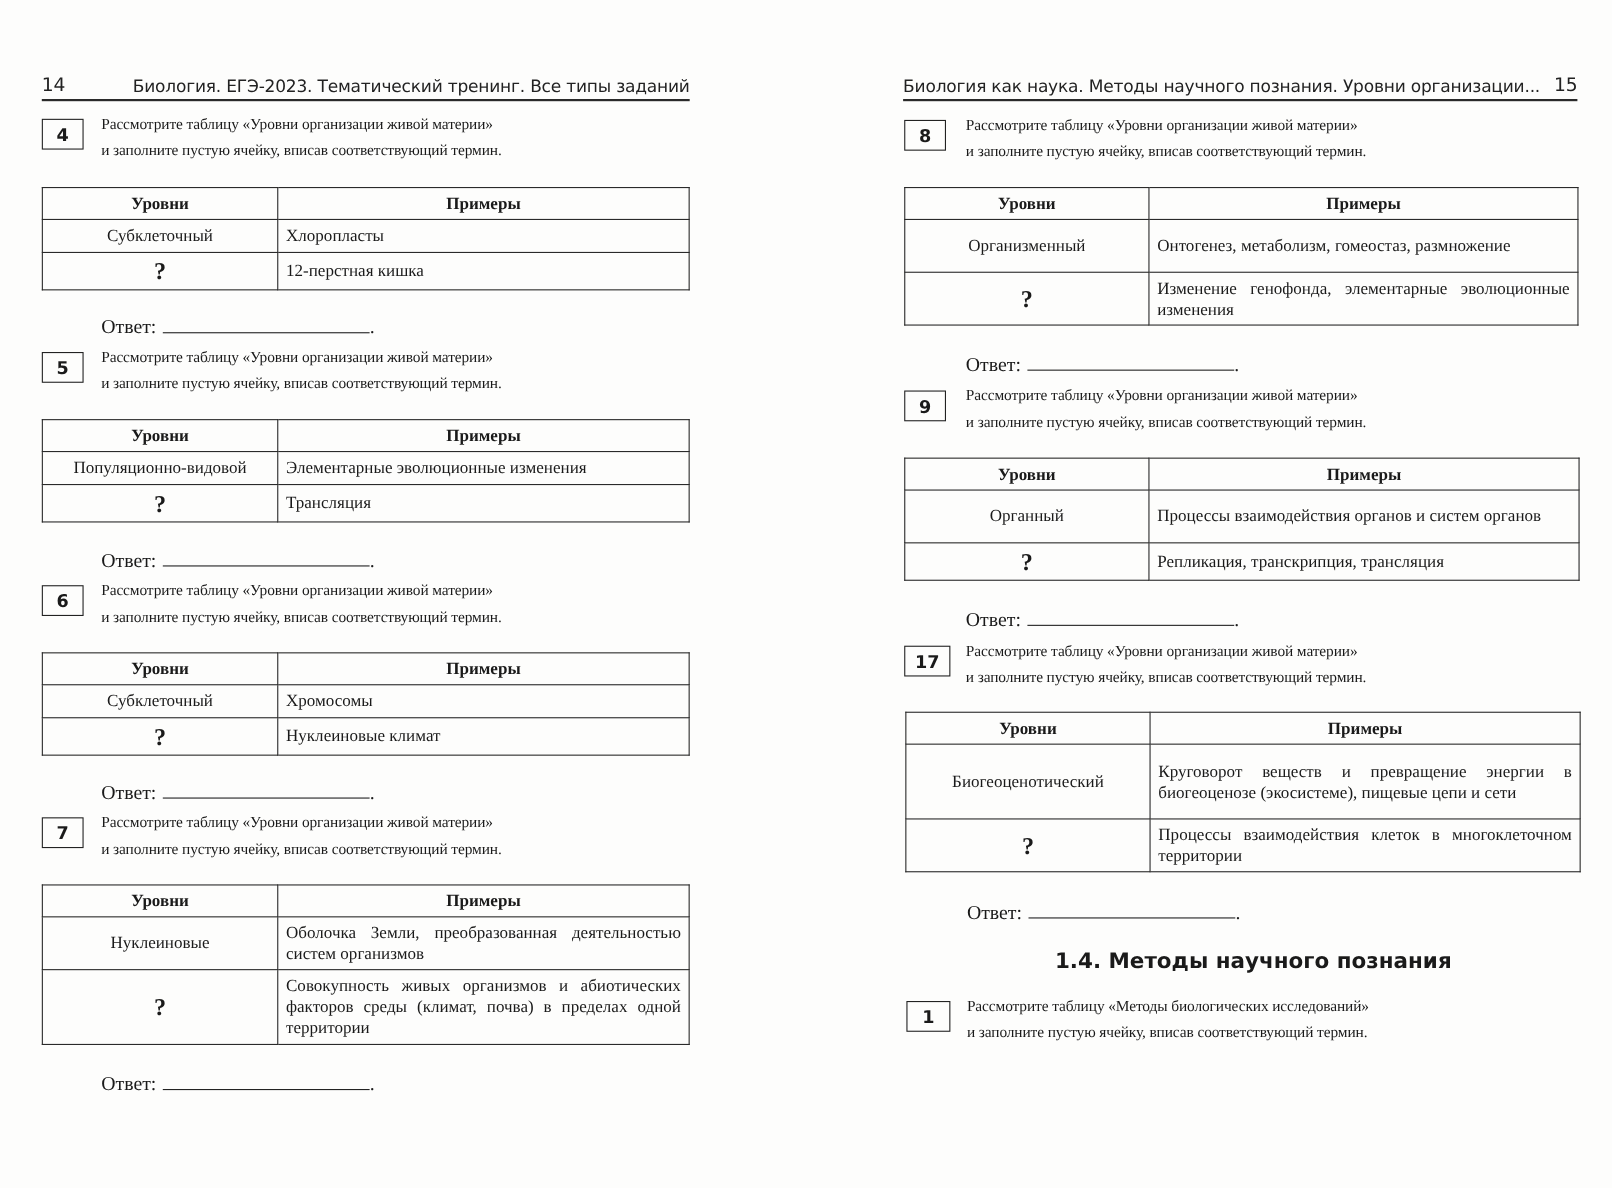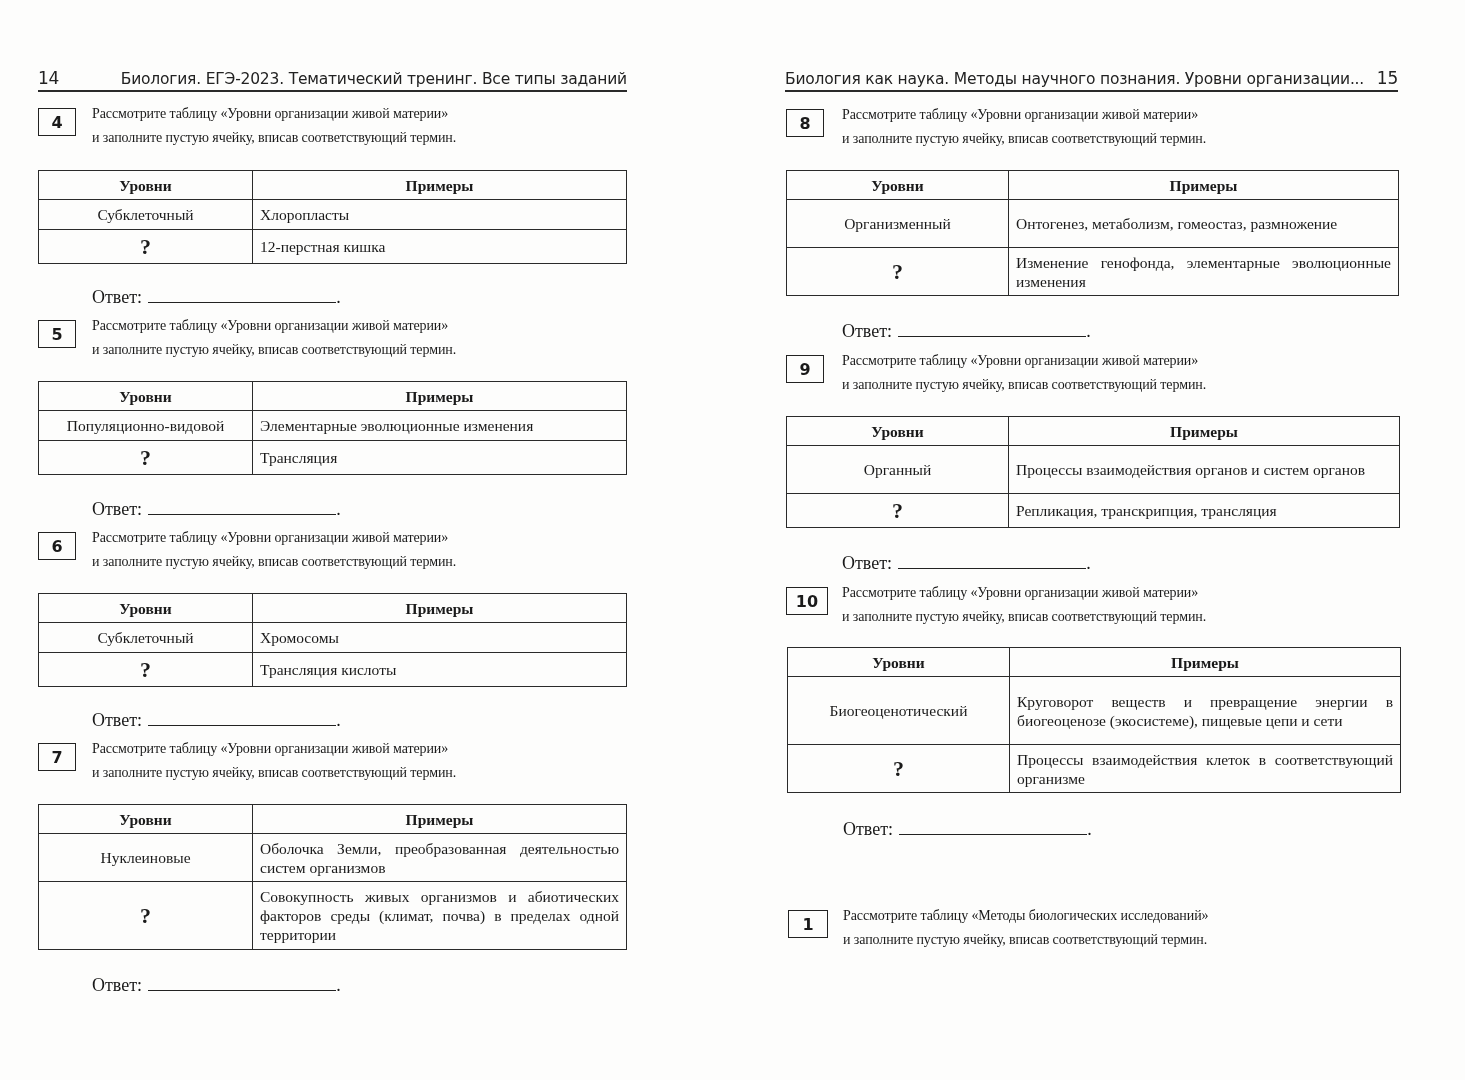--- a/index.html
+++ b/index.html
@@ -3,21 +3,21 @@
 <meta charset="utf-8">
 <style>
   html, body { margin: 0; padding: 0; }
   body {
     width: 1465px; height: 1080px; position: relative; overflow: hidden;
     background: #fdfdfc; color: #1a1a1a;
     font-family: "Liberation Serif", serif;
   }
   .page { position: absolute; top: 0; height: 972px; }
   .page-left { left: 0; width: 732px; }
-  .page-right { left: 694px; width: 733px; }
+  .page-right { left: 730px; width: 733px; }
   .run-head {
     position: absolute; top: 62px; height: 26px;
     border-bottom: 2px solid #2a2a2a;
     font-family: "DejaVu Sans", sans-serif; font-size: 15.5px; color: #222;
     display: flex; align-items: flex-end; justify-content: space-between;
     padding-bottom: 2px; letter-spacing: -0.2px;
   }
   .page-left .run-head { left: 38px; width: 589px; }
   .page-right .run-head { left: 91px; width: 613px; }
   .pnum { font-size: 17px; }
@@ -132,21 +132,21 @@
         <tr>
           <th style="width:199px">Уровни</th>
           <th>Примеры</th>
         </tr>
     <tr style="height:30px">
           <td class="lvl">Субклеточный</td>
           <td class="ex">Хромосомы</td>
         </tr>
     <tr style="height:34px">
           <td class="q">?</td>
-          <td class="ex">Трансляция кислоты</td>
+          <td class="ex">Нуклеиновые климат</td>
         </tr>
   </tbody>
     </table>
   <div class="answer" style="left:92px; top:707px;">
     <span>Ответ:</span><span class="blank"></span>.
   </div>
 
   <div class="task" style="left:38px; top:743px;">
     <div class="num-box">7</div>
     <div class="prompt">
@@ -229,46 +229,47 @@
           <td class="q">?</td>
           <td class="ex">Репликация, транскрипция, трансляция</td>
         </tr>
   </tbody>
     </table>
   <div class="answer" style="left:148px; top:550px;">
     <span>Ответ:</span><span class="blank"></span>.
   </div>
 
   <div class="task" style="left:92px; top:587px;">
-    <div class="num-box" style="width:42px">10</div>
+    <div class="num-box" style="width:42px">17</div>
     <div class="prompt" style="left:56px">
       <div>Рассмотрите таблицу «Уровни организации живой материи»</div>
       <div>и заполните пустую ячейку, вписав соответствующий термин.</div>
     </div>
   </div>
   <table class="lv" style="left:93px; top:647px; width:614px;">
     <tbody>
         <tr>
           <th style="width:207px">Уровни</th>
           <th>Примеры</th>
         </tr>
     <tr style="height:68px">
           <td class="lvl">Биогеоценотический</td>
           <td class="ex">Круговорот веществ и превращение энергии в биогеоценозе (экосистеме), пищевые цепи и сети</td>
         </tr>
     <tr style="height:48px">
           <td class="q">?</td>
-          <td class="ex">Процессы взаимодействия клеток в соответствующий организме</td>
+          <td class="ex">Процессы взаимодействия клеток в многоклеточном территории</td>
         </tr>
   </tbody>
     </table>
   <div class="answer" style="left:149px; top:816px;">
     <span>Ответ:</span><span class="blank"></span>.
   </div>
 
+  <div class="section-title">1.4. Методы научного познания</div>
 
   <div class="task" style="left:94px; top:910px;">
     <div class="num-box" style="width:40px">1</div>
     <div class="prompt" style="left:55px">
       <div>Рассмотрите таблицу «Методы биологических исследований»</div>
       <div>и заполните пустую ячейку, вписав соответствующий термин.</div>
     </div>
   </div>
 </div>
 

